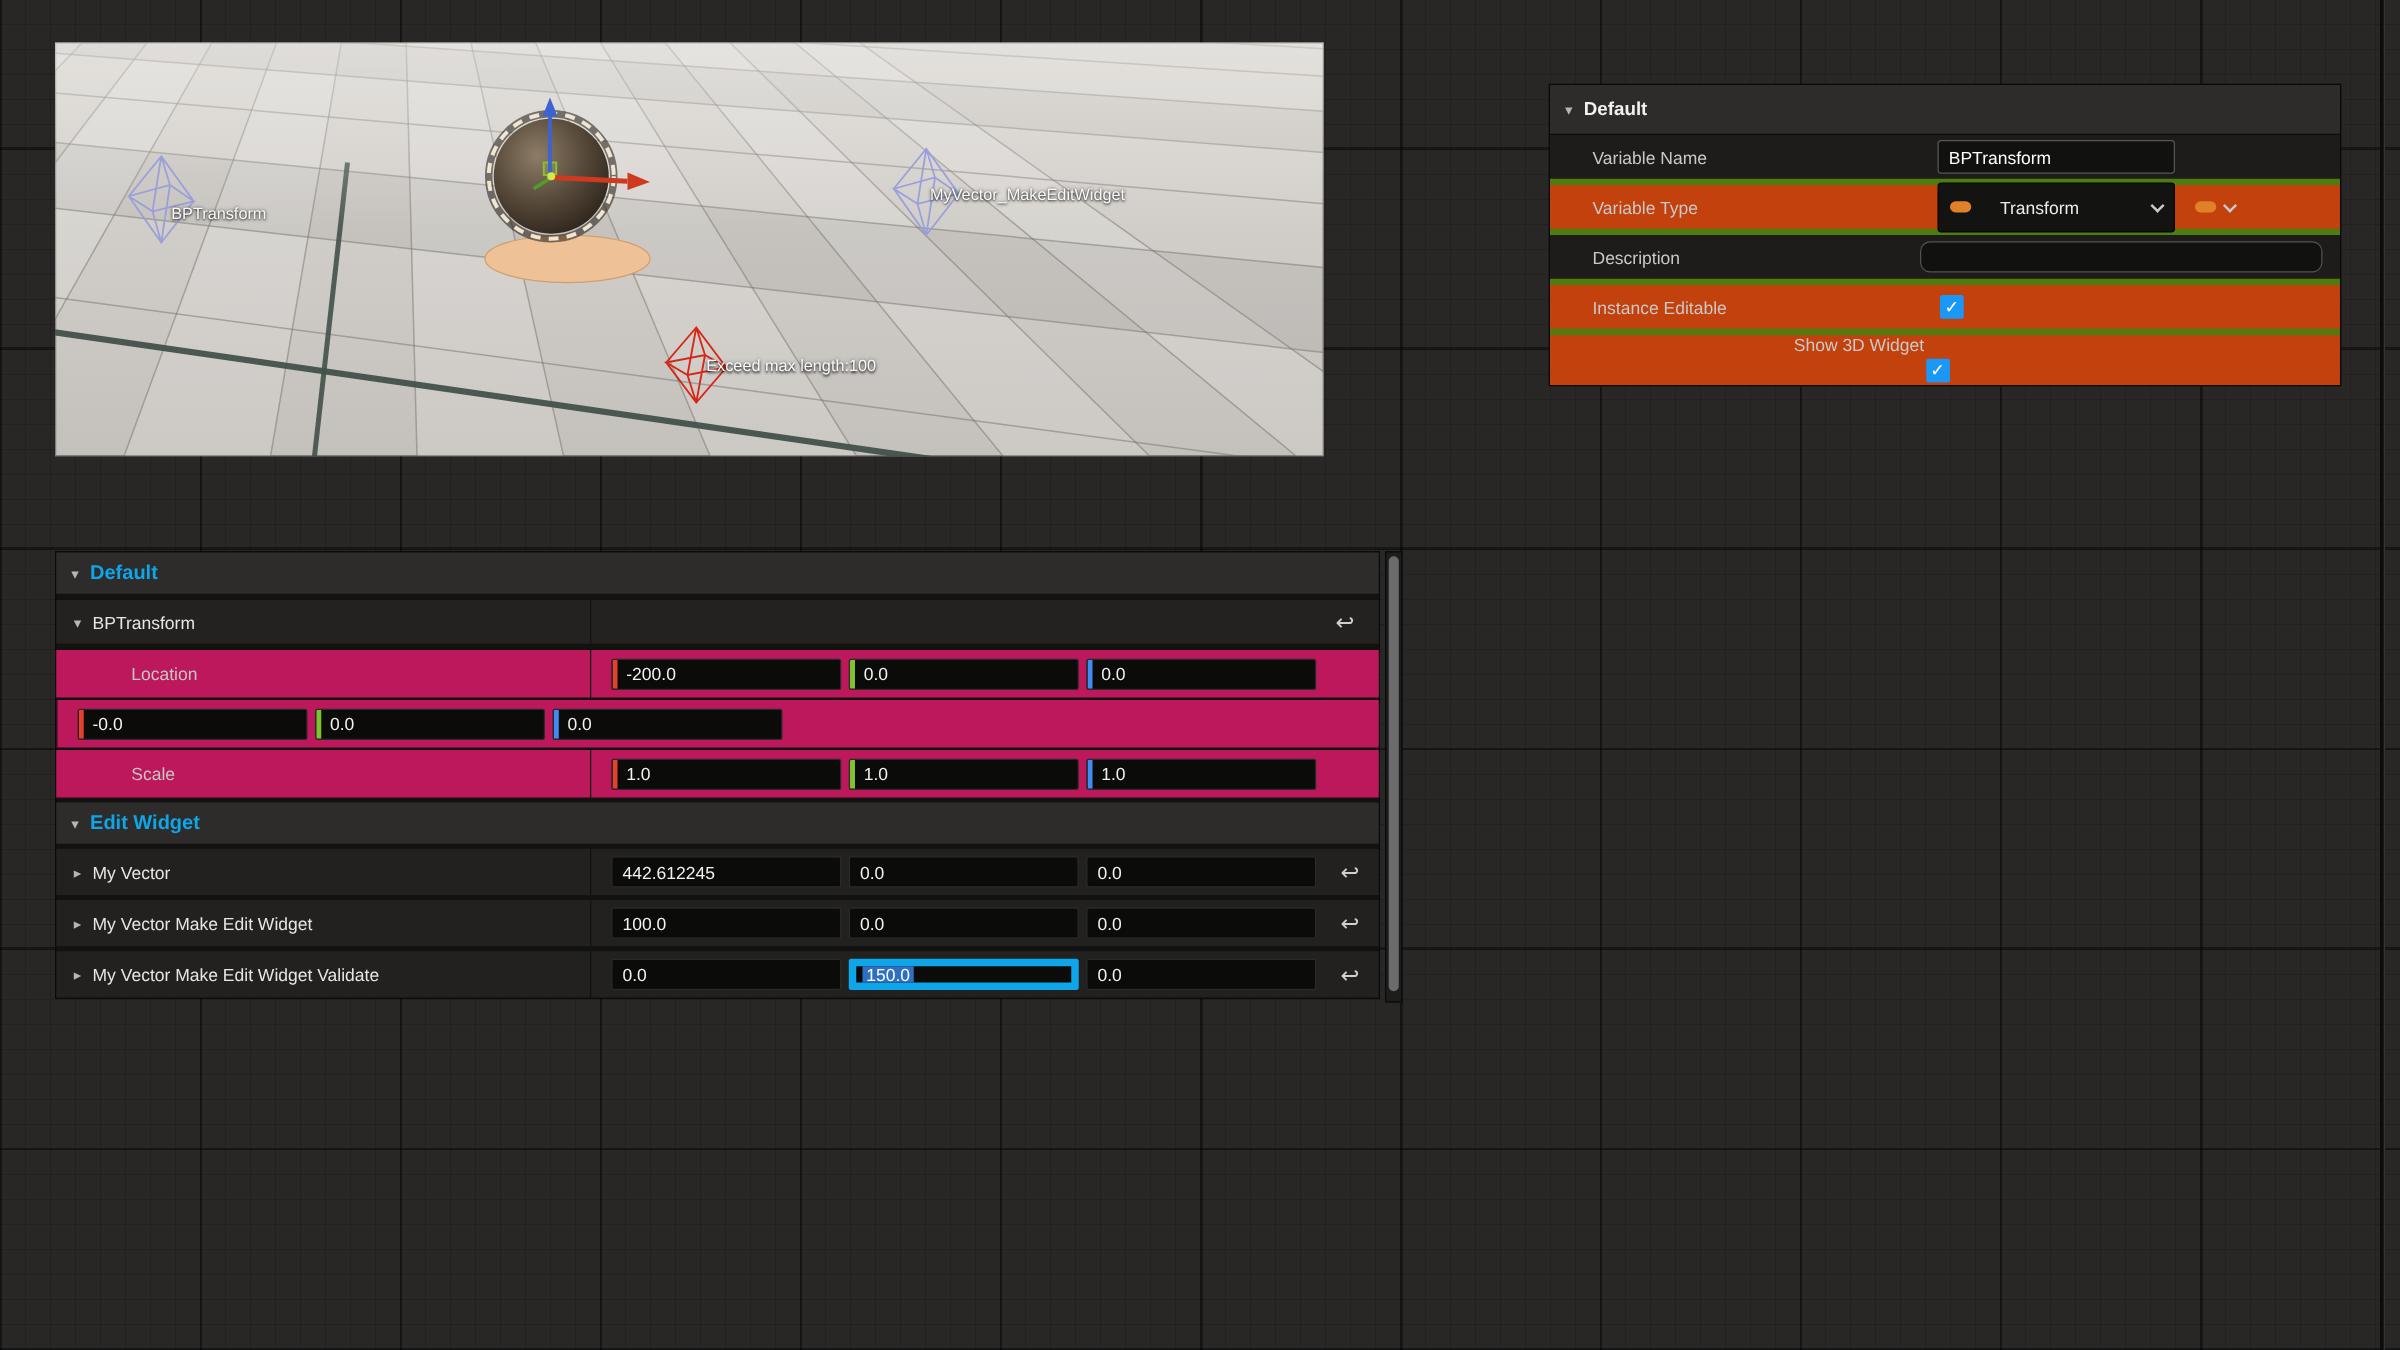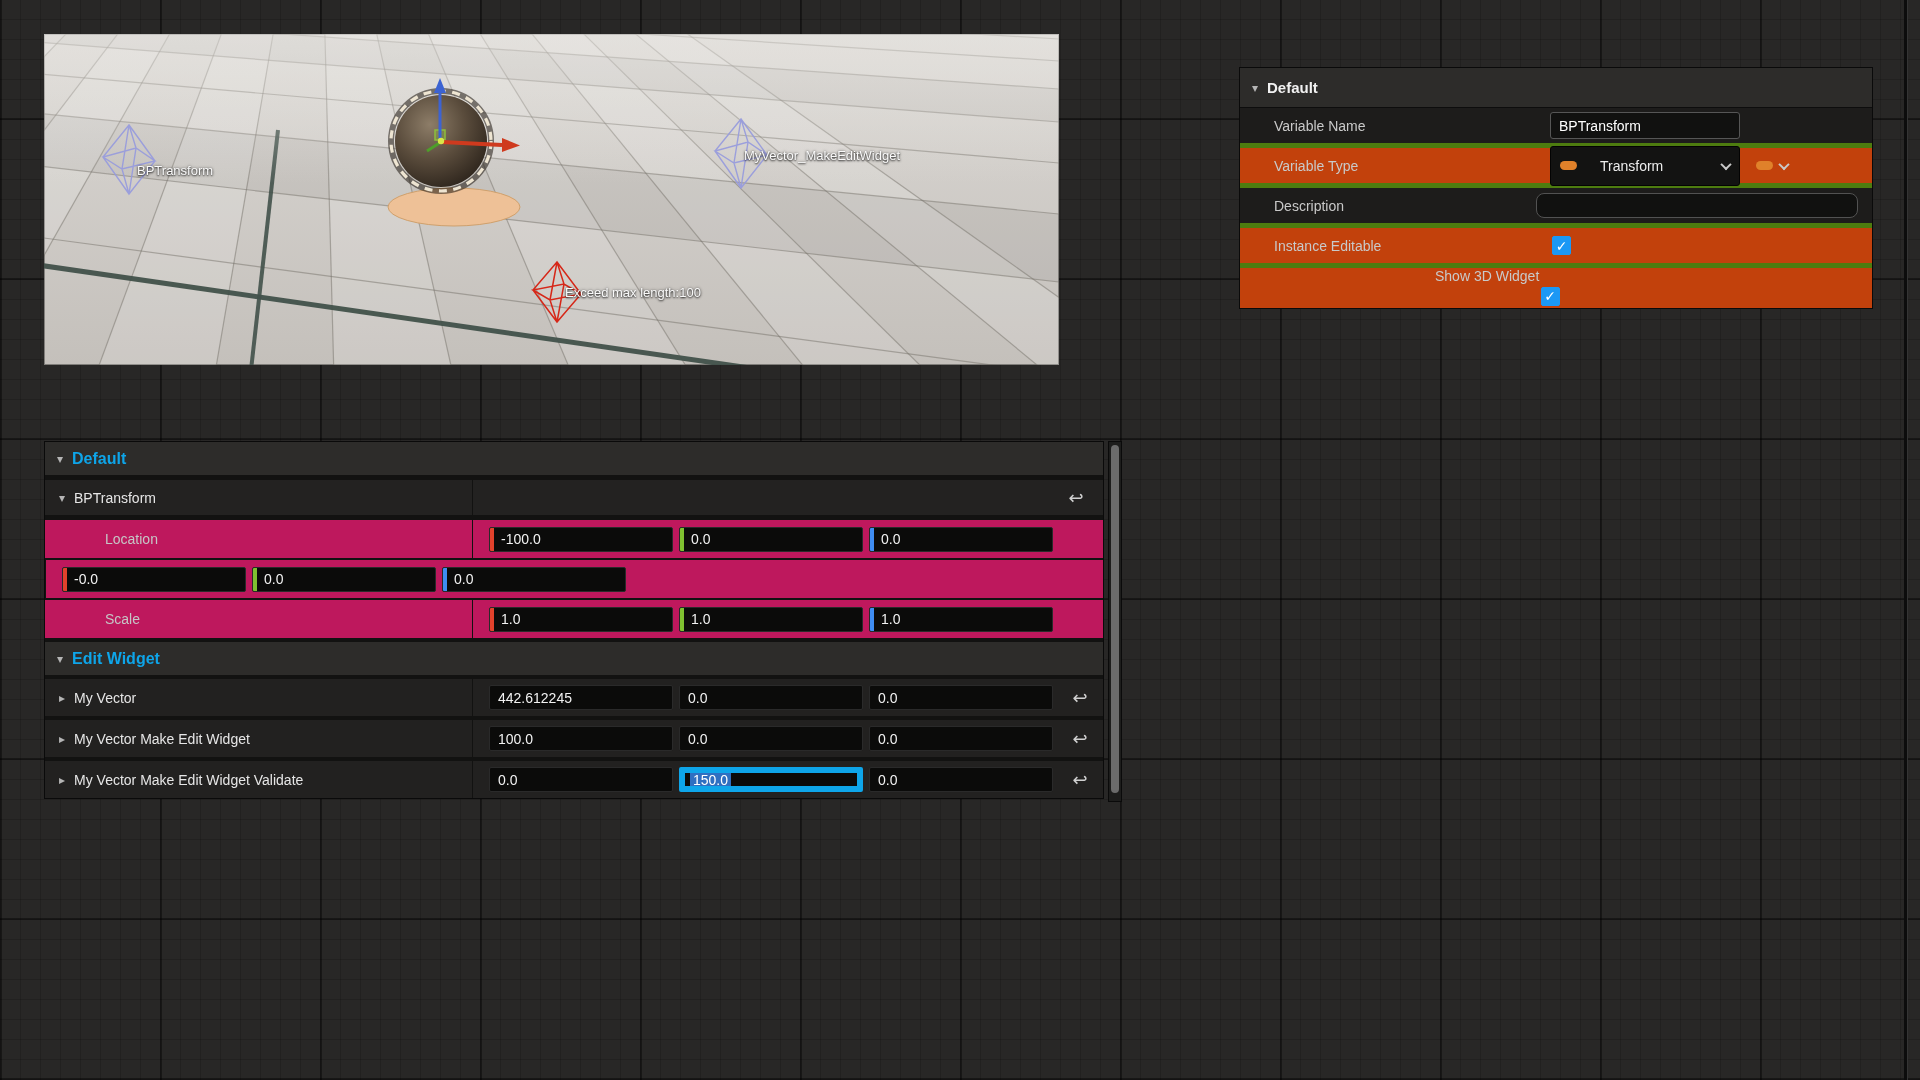--- a/index.html
+++ b/index.html
@@ -301,21 +301,21 @@
       </div>
     </div>
 
     <div class="p-row sub-row">
       <div class="label-cell sub-label-cell">
         <span class="row-label sub">Location</span>
       </div>
       <div class="val-cell">
         <div class="num-input">
             <span class="axis ax"></span>
-            <span class="num-text">-100.0</span>
+            <span class="num-text">-200.0</span>
           </div>
         <div class="num-input">
             <span class="axis ay"></span>
             <span class="num-text">0.0</span>
           </div>
         <div class="num-input">
             <span class="axis az"></span>
             <span class="num-text">0.0</span>
           </div>
       </div>

